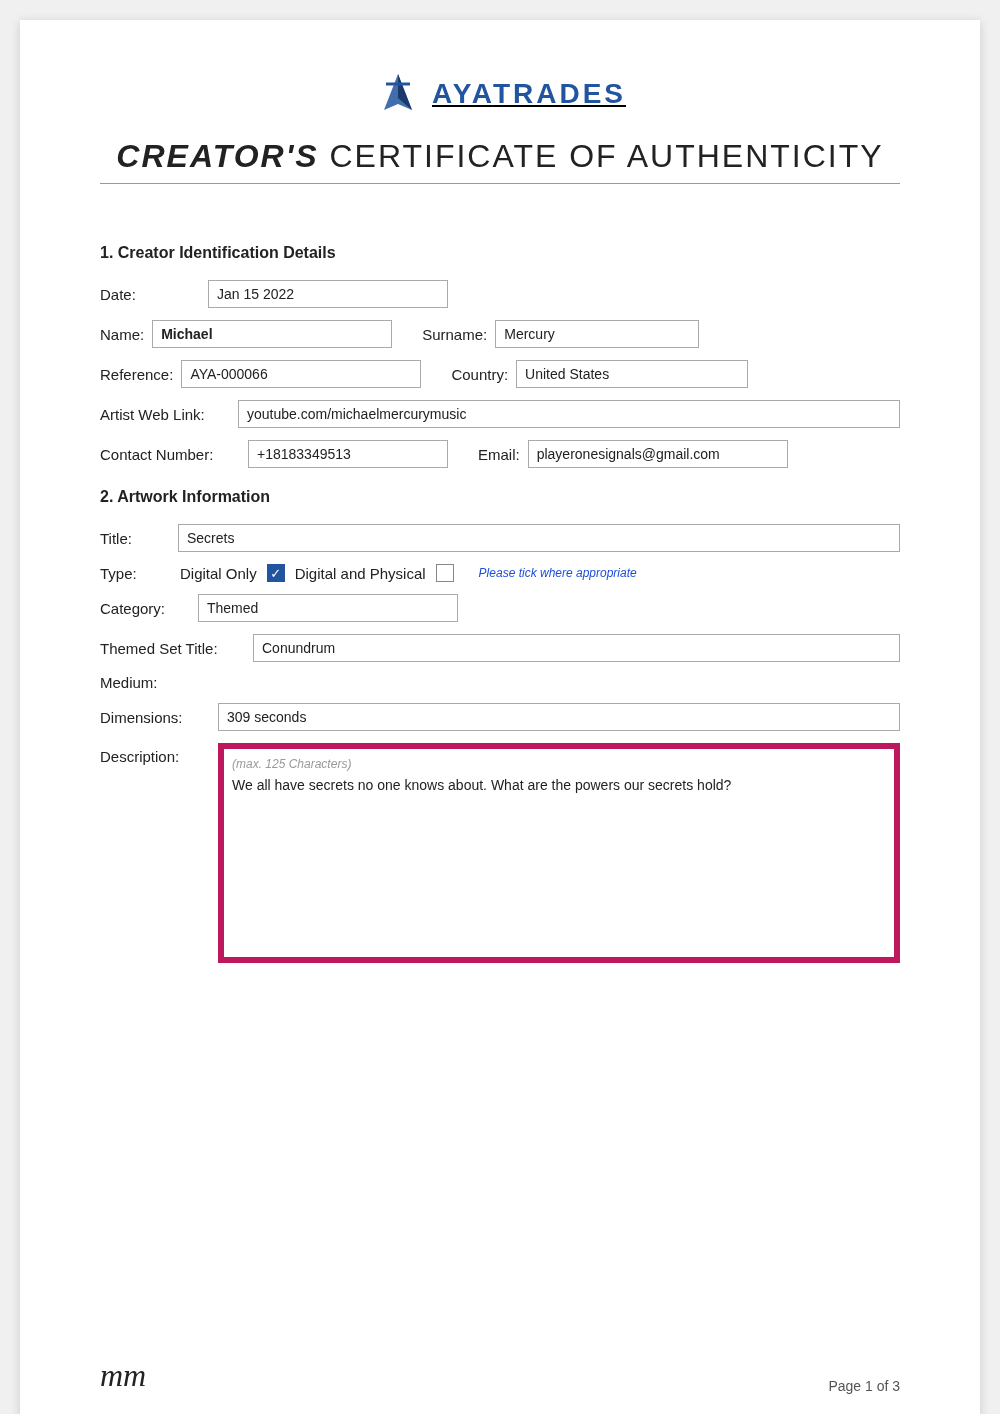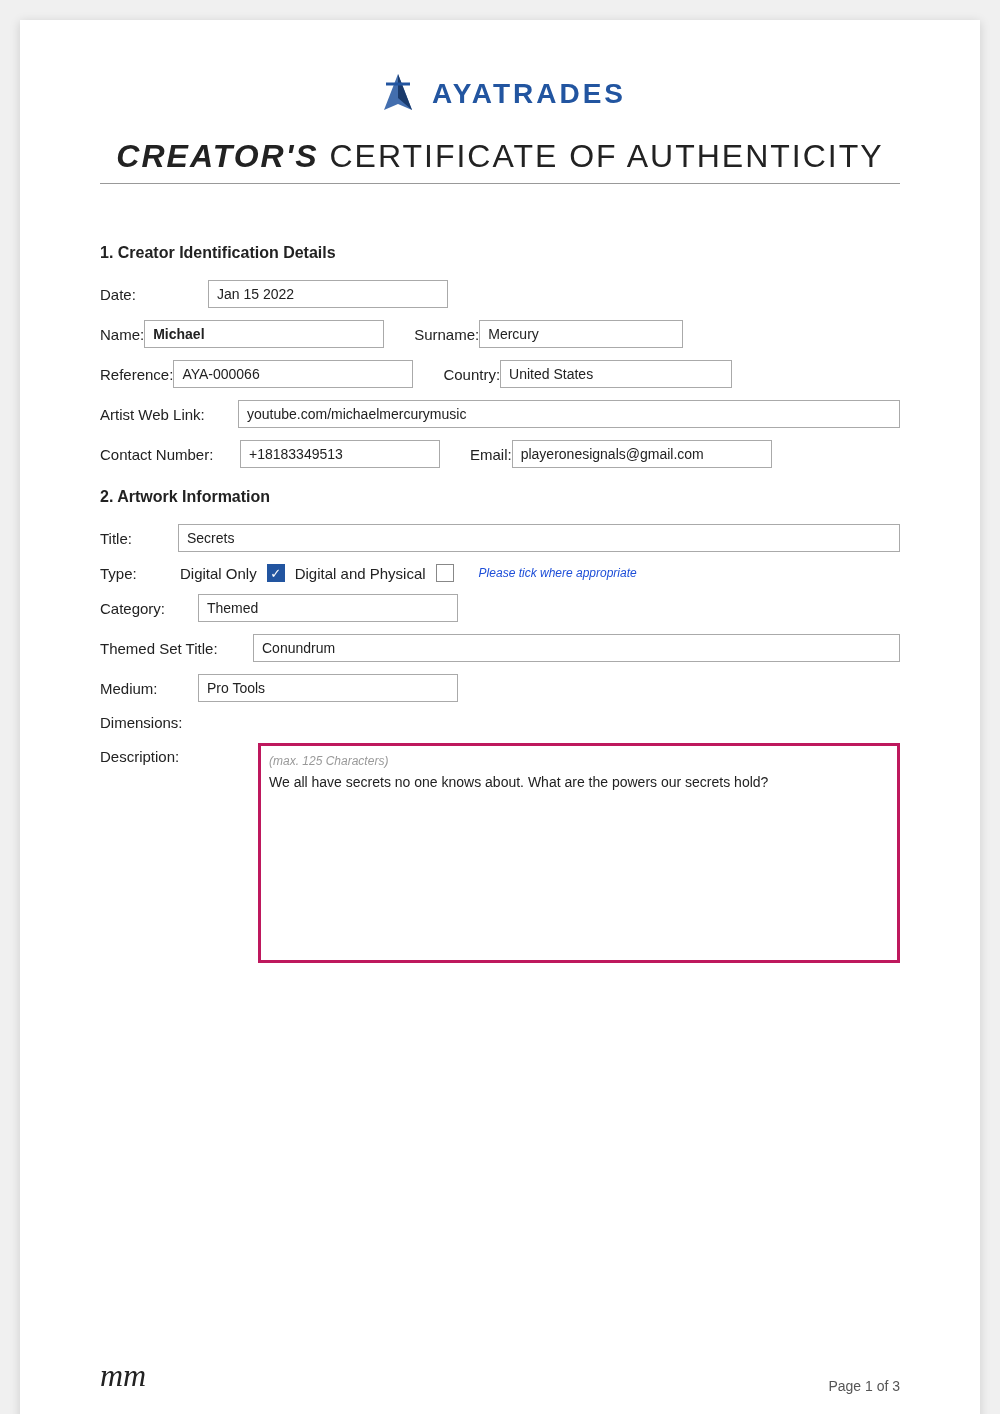--- a/index.html
+++ b/index.html
@@ -24,20 +24,21 @@
       display: flex;
       flex-direction: column;
       align-items: center;
       margin-bottom: 30px;
     }
     .logo-area {
       display: flex;
       align-items: center;
       gap: 10px;
       margin-bottom: 20px;
+      text-decoration: underline;
     }
     .logo-icon {
       width: 48px;
       height: 48px;
     }
     .logo-text {
       font-size: 28px;
       font-weight: 700;
       color: #1a3a6b;
       letter-spacing: 3px;
@@ -97,21 +98,21 @@
 
     .two-col-row {
       display: flex;
       align-items: center;
       margin-bottom: 12px;
       gap: 30px;
     }
     .col-pair {
       display: flex;
       align-items: center;
-      gap: 0;
+      gap: 8px;
     }
     .col-pair .field-label { min-width: auto; }
 
     .full-row {
       display: flex;
       align-items: center;
       margin-bottom: 12px;
       gap: 8px;
     }
     .full-row .field-input { flex: 1; }
@@ -156,26 +157,25 @@
       text-align: center;
     }
     .description-row {
       display: flex;
       align-items: flex-start;
       gap: 8px;
     }
     .description-row .field-label { min-width: 100px; margin-top: 5px; }
     .description-box {
       flex: 1;
-      border: 3px solid #be185d;
+      border: 6px solid #be185d;
       padding: 8px;
       min-height: 220px;
       font-size: 14px;
       color: #222;
-      margin-left: 40px;
     }
     .desc-hint {
       font-size: 12px;
       color: #999;
       font-style: italic;
       margin-bottom: 6px;
     }
     .desc-content {
       font-size: 14px;
       color: #222;
@@ -300,25 +300,25 @@
     </div>
 
     <div class="full-row">
       <span class="field-label" style="min-width:145px;">Themed Set Title:</span>
       <span class="field-input wide">Conundrum</span>
     </div>
 
 
     <div class="field-row">
       <span class="field-label" style="min-width:90px;">Medium:</span>
-      <span class="field-input" style="width:260px;">Pro Tools</span>
     </div>
 
     <div class="full-row">
       <span class="field-label" style="min-width:110px;">Dimensions:</span>
+      <span class="field-input wide">309 seconds</span>
     </div>
 
     <div class="description-row">
       <span class="field-label" style="min-width:110px;">Description:</span>
       <div class="description-box">
         <div class="desc-hint">(max. 125 Characters)</div>
         <div class="desc-content">We all have secrets no one knows about. What are the powers our secrets hold?</div>
       </div>
     </div>
   </div>

